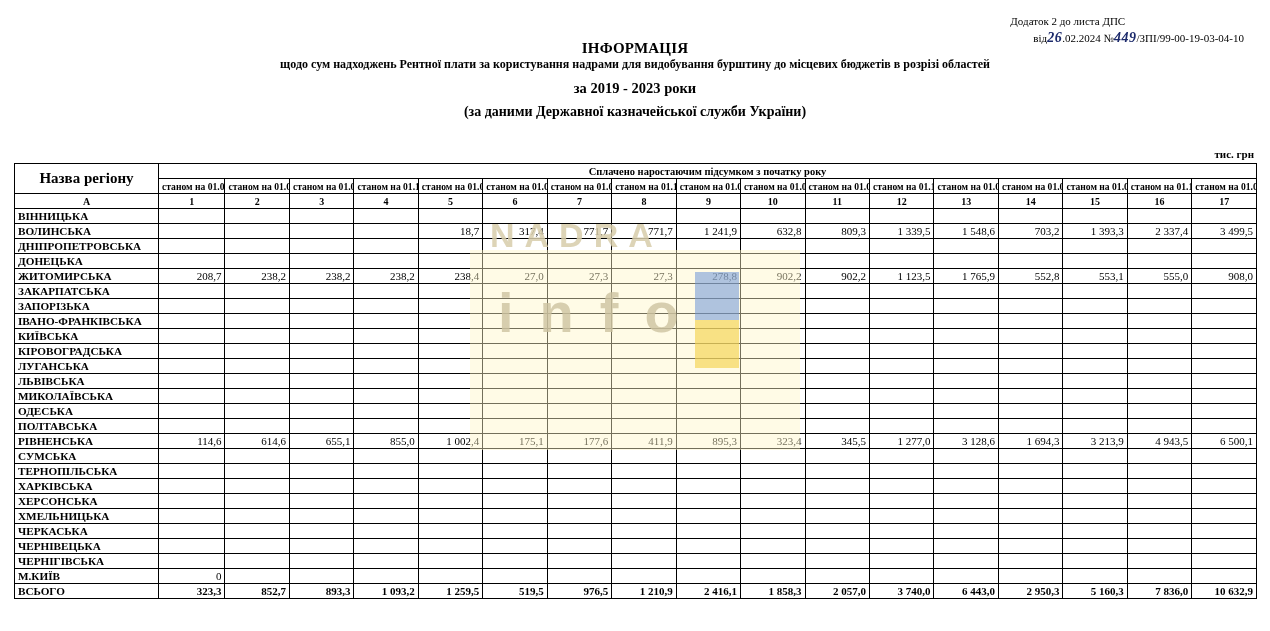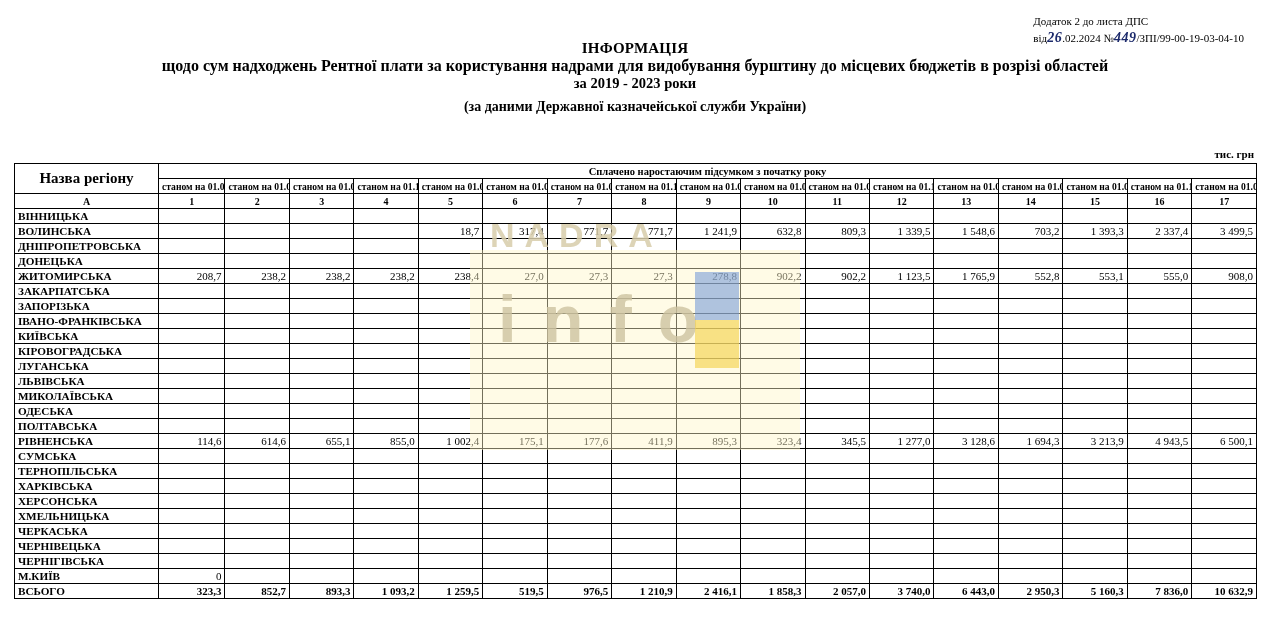--- a/index.html
+++ b/index.html
@@ -26,20 +26,21 @@
     position: absolute;
     top: 14px;
     right: 26px;
     text-align: left;
     font-size: 11px;
     line-height: 1.35;
     white-space: nowrap;
   }
   .appendix .line2 {
     position: relative;
+    margin-left: 23px;
   }
   .hand {
     font-family: "Liberation Serif", serif;
     font-style: italic;
     font-weight: bold;
     color: #1c2a6b;
     font-size: 14px;
     letter-spacing: 0.5px;
   }
   
@@ -51,22 +52,22 @@
     text-align: center;
   }
   .titles .t1 {
     font-weight: bold;
     font-size: 15px;
     letter-spacing: 0.2px;
     margin-bottom: 0;
   }
   .titles .t2 {
     font-weight: bold;
-    font-size: 16px;
-    margin-bottom: 0;
+    font-size: 12px;
+    margin-bottom: 8px;
   }
   .titles .t3 {
     font-weight: bold;
     font-size: 14.5px;
     margin-bottom: 7px;
   }
   .titles .t4 {
     font-weight: bold;
     font-size: 14px;
   }
@@ -174,21 +175,21 @@
     font-size: 34px;
     font-weight: bold;
     letter-spacing: 10px;
     color: rgba(215, 205, 170, 0.85);
   }
   .wm-info {
     position: absolute;
     top: 30px;
     left: 28px;
     font-family: "Liberation Sans", sans-serif;
-    font-size: 67px;
+    font-size: 56px;
     font-weight: bold;
     letter-spacing: 26px;
     color: rgba(205, 195, 160, 0.8);
   }
   .wm-flag {
     position: absolute;
     left: 225px;
     top: 22px;
     width: 44px;
     height: 96px;

